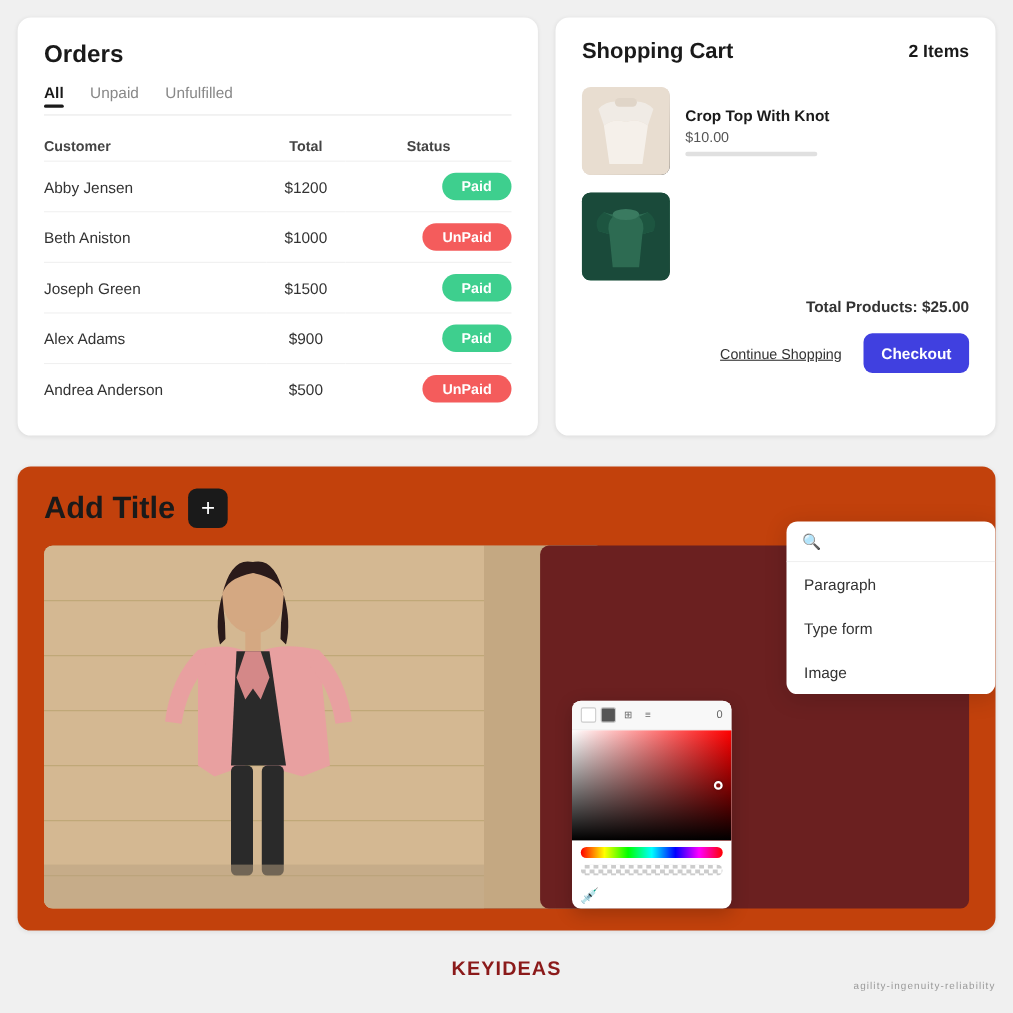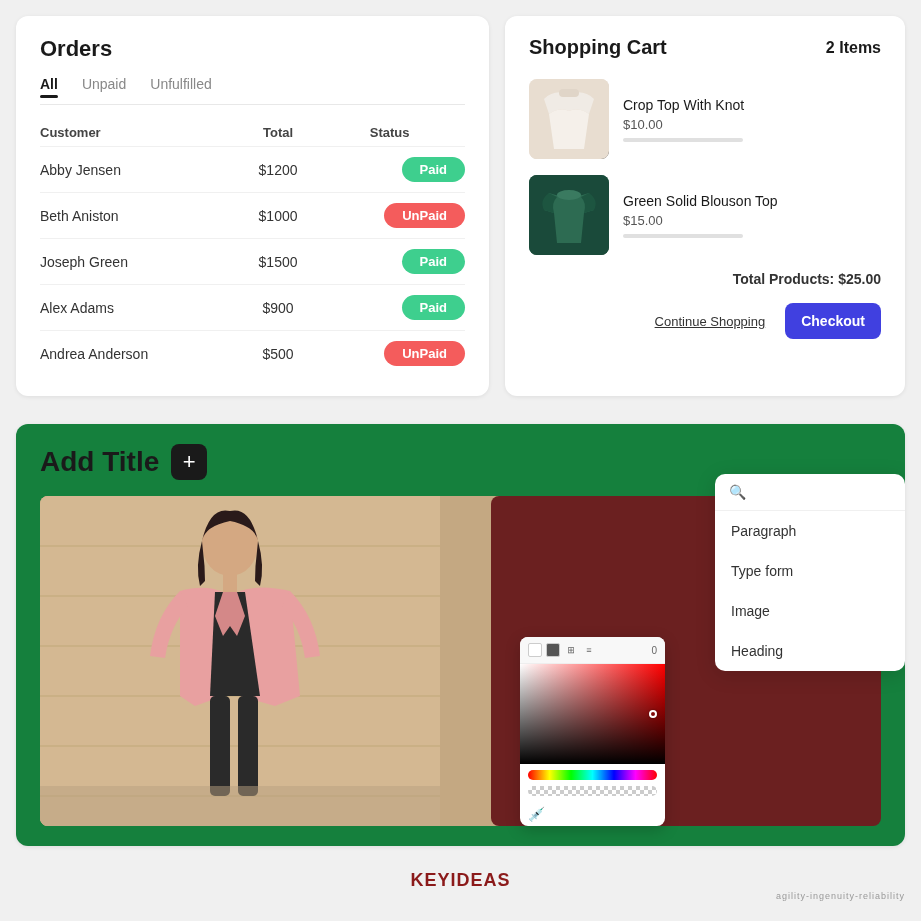--- a/index.html
+++ b/index.html
@@ -176,21 +176,21 @@
       width: 80px;
       height: 80px;
     }
 
     .cart-item-info {
       flex: 1;
     }
 
     .cart-item-name {
       font-size: 14px;
-      font-weight: 400;
+      font-weight: 700;
       color: #1a1a1a;
       margin-bottom: 4px;
     }
 
     .cart-item-price {
       font-size: 13px;
       color: #555;
       margin-bottom: 6px;
     }
 
@@ -231,21 +231,21 @@
       border: none;
       border-radius: 8px;
       padding: 10px 16px;
       font-size: 14px;
       font-weight: 600;
       cursor: pointer;
     }
 
     
     .bottom-section {
-      background: #15803d;
+      background: #c2410c;
       border-radius: 12px;
       padding: 20px 24px;
       box-shadow: 0 1px 4px rgba(0,0,0,0.08);
       position: relative;
       overflow: hidden;
       min-height: 420px;
     }
 
     .add-title-row {
       display: flex;
@@ -535,25 +535,20 @@
       <div class="cart-item">
         <div class="cart-item-image blouson">
           <svg class="crop-top-shape" viewBox="0 0 80 80" xmlns="http://www.w3.org/2000/svg">
             <rect width="80" height="80" fill="#1a4a3a"></rect>
             <path d="M20 18 L15 35 L25 38 L28 68 L52 68 L55 38 L65 35 L60 18 Q50 22 40 20 Q30 22 20 18 Z" fill="#2d6b52"></path>
             <path d="M20 18 Q10 25 15 35 L25 38 Q22 28 28 22 Z" fill="#1d5540"></path>
             <path d="M60 18 Q70 25 65 35 L55 38 Q58 28 52 22 Z" fill="#1d5540"></path>
             <ellipse cx="40" cy="20" rx="12" ry="5" fill="#3a7a60"></ellipse>
           </svg>
         </div>
-        <div class="cart-item-info">
-          <div class="cart-item-name">Green Solid Blouson Top</div>
-          <div class="cart-item-price">$15.00</div>
-          <div class="item-bar"></div>
-        </div>
       </div>
 
       <div class="cart-total">Total Products: $25.00</div>
 
       <div class="cart-actions">
         <button class="continue-shopping">Continue Shopping</button>
         <button class="checkout-btn">Checkout</button>
       </div>
     </div>
   </div>
@@ -625,21 +620,20 @@
     </div>
 
     <div class="block-dropdown">
       <div class="block-dropdown-search">
         <span class="search-icon-svg">🔍</span>
       </div>
       <div id="block-items-container">
           <div class="block-dropdown-item">Paragraph</div>
           <div class="block-dropdown-item">Type form</div>
           <div class="block-dropdown-item">Image</div>
-          <div class="block-dropdown-item">Heading</div>
         </div>
     </div>
   </div>
 </div>
 
 <div class="footer">
   <div class="footer-logo">KEYIDEAS</div>
   <div class="footer-tagline">agility-ingenuity-reliability</div>
 </div>
 

